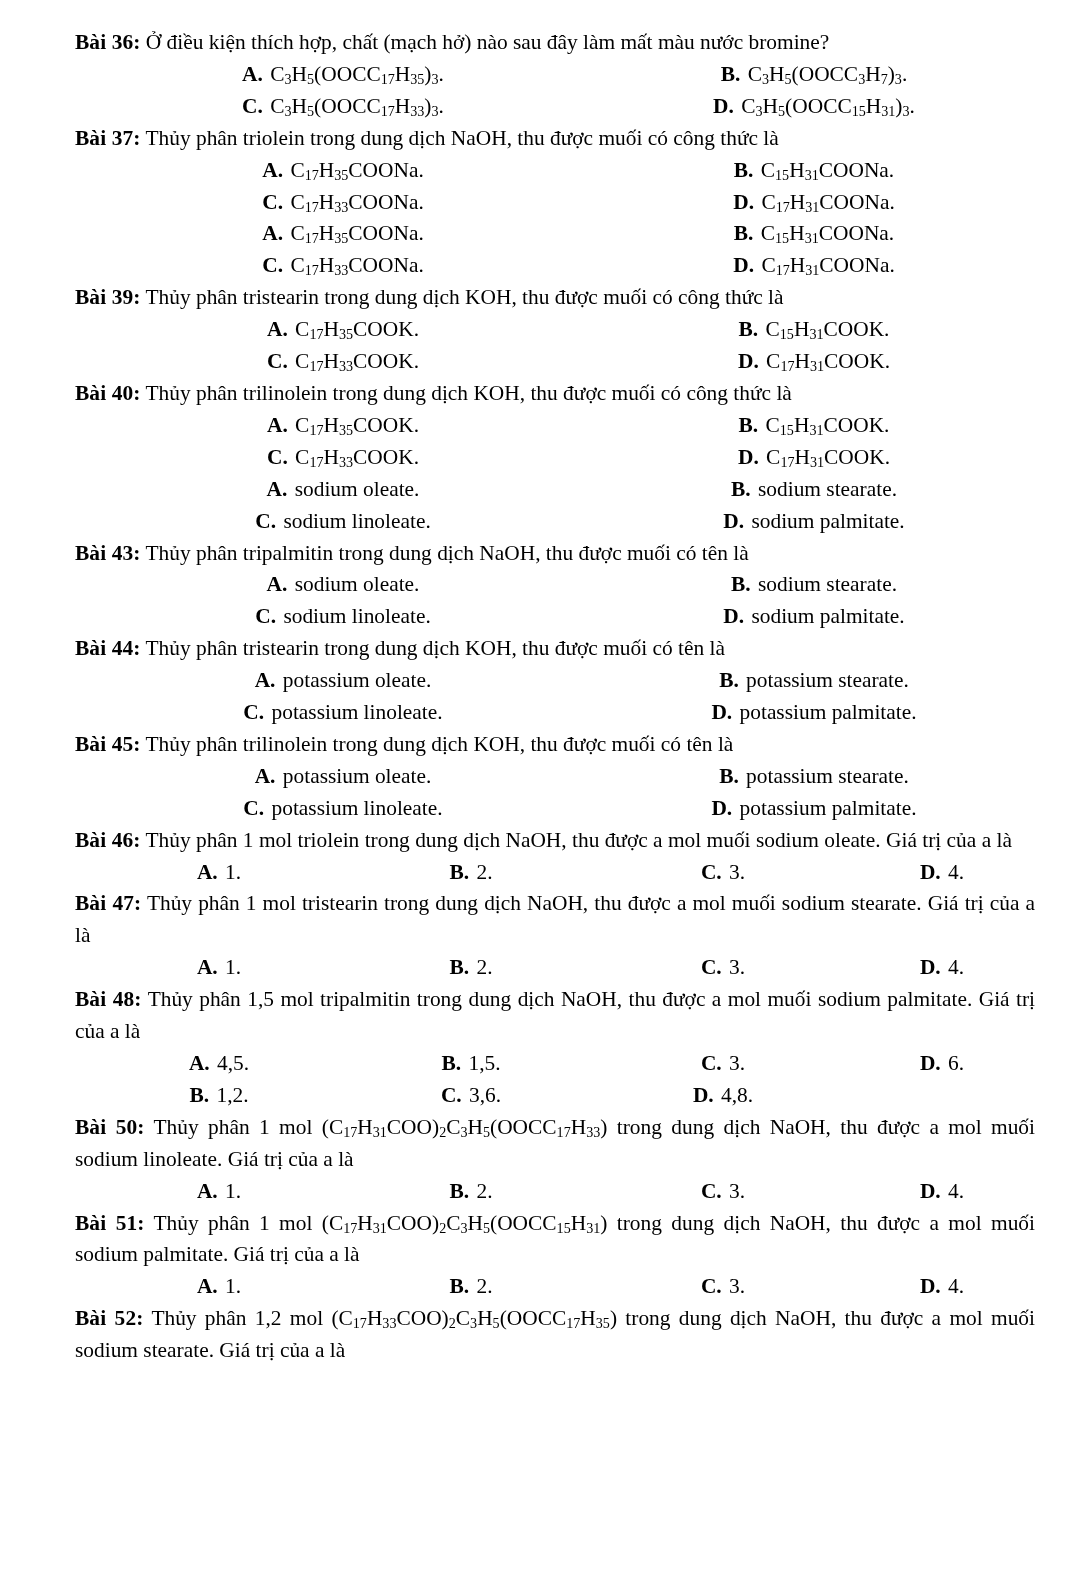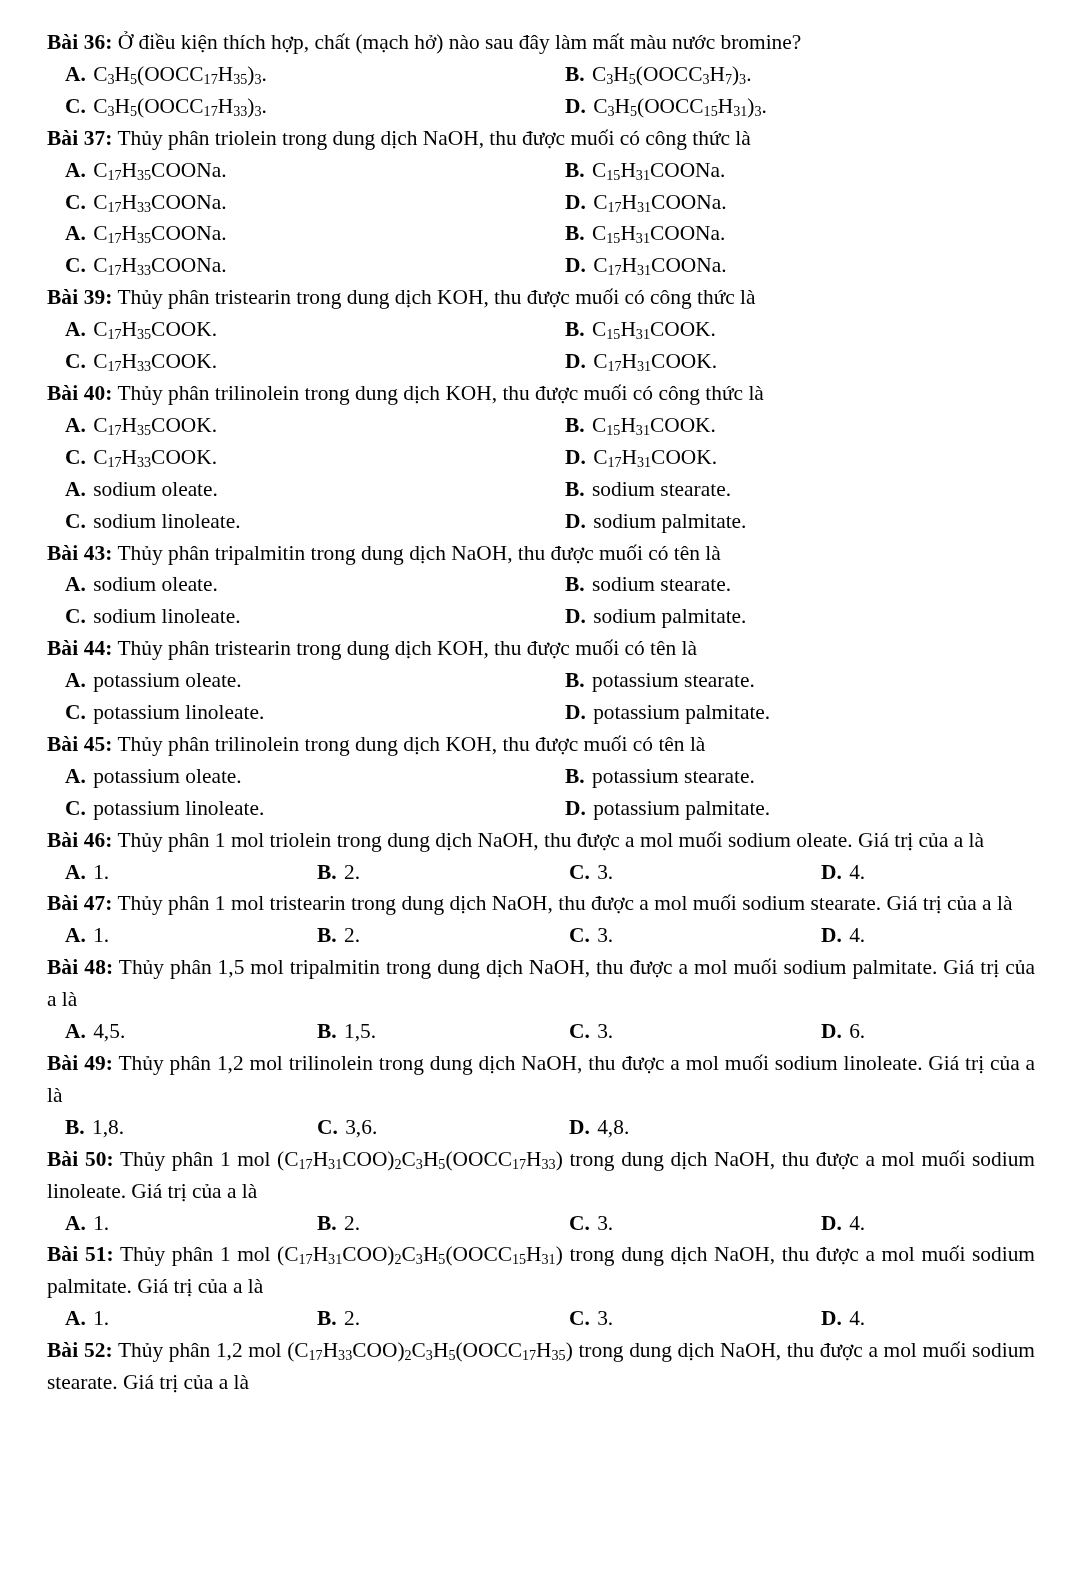--- a/index.html
+++ b/index.html
@@ -7,33 +7,33 @@
     width: 1082px;
     min-height: 1571px;
     box-sizing: border-box;
     background: #ffffff;
     color: #000000;
     font-family: "Liberation Serif", "DejaVu Serif", serif;
     font-size: 21.4px;
     line-height: 31.9px;
     padding: 27px 47px 40px 47px;
   }
-  main { display: block; }
+  main { display: block; margin-left: 28px; }
   p.stem {
     margin: 0;
     text-align: justify;
   }
   .stem > b { letter-spacing: 0.1px; }
   .opts {
     display: grid;
     padding-left: 18px;
   }
   .opts.c2 { grid-template-columns: 500px 1fr; }
   .opts.c4 { grid-template-columns: 252px 252px 252px 1fr; }
-  .opt { white-space: nowrap; overflow: visible; }
+  .opt { white-space: nowrap; overflow: visible; text-align: center; }
   .opt b { margin-right: 2px; }
   sub {
     font-size: 0.66em;
     vertical-align: -0.22em;
     line-height: 0;
   }
 </style>
 </head>
 <body>
 
@@ -156,23 +156,22 @@
     <div>
       <p class="stem"><b>Bài 48:</b> <span>Thủy phân 1,5 mol tripalmitin trong dung dịch NaOH, thu được a mol muối sodium palmitate. Giá trị của a là</span></p>
       <div class="opts c4">
         <span class="opt"><b>A.</b> <span>4,5.</span></span>
         <span class="opt"><b>B.</b> <span>1,5.</span></span>
         <span class="opt"><b>C.</b> <span>3.</span></span>
         <span class="opt"><b>D.</b> <span>6.</span></span>
       </div>
     </div>
     <div>
-      <p class="stem"><b>Bài 49:</b> <span>Thủy phân 1,2 mol trilinolein trong dung dịch NaOH, thu được a mol muối sodium linoleate. Giá trị của a là</span></p>
       <div class="opts c4">
-        <span class="opt"><b>B.</b> <span>1,8.</span></span>
+        <span class="opt"><b>B.</b> <span>1,2.</span></span>
         <span class="opt"><b>C.</b> <span>3,6.</span></span>
         <span class="opt"><b>D.</b> <span>4,8.</span></span>
       </div>
     </div>
     <div>
       <p class="stem"><b>Bài 50:</b> <span>Thủy phân 1 mol (C<sub>17</sub>H<sub>31</sub>COO)<sub>2</sub>C<sub>3</sub>H<sub>5</sub>(OOCC<sub>17</sub>H<sub>33</sub>) trong dung dịch NaOH, thu được a mol muối sodium linoleate. Giá trị của a là</span></p>
       <div class="opts c4">
         <span class="opt"><b>A.</b> <span>1.</span></span>
         <span class="opt"><b>B.</b> <span>2.</span></span>
         <span class="opt"><b>C.</b> <span>3.</span></span>

